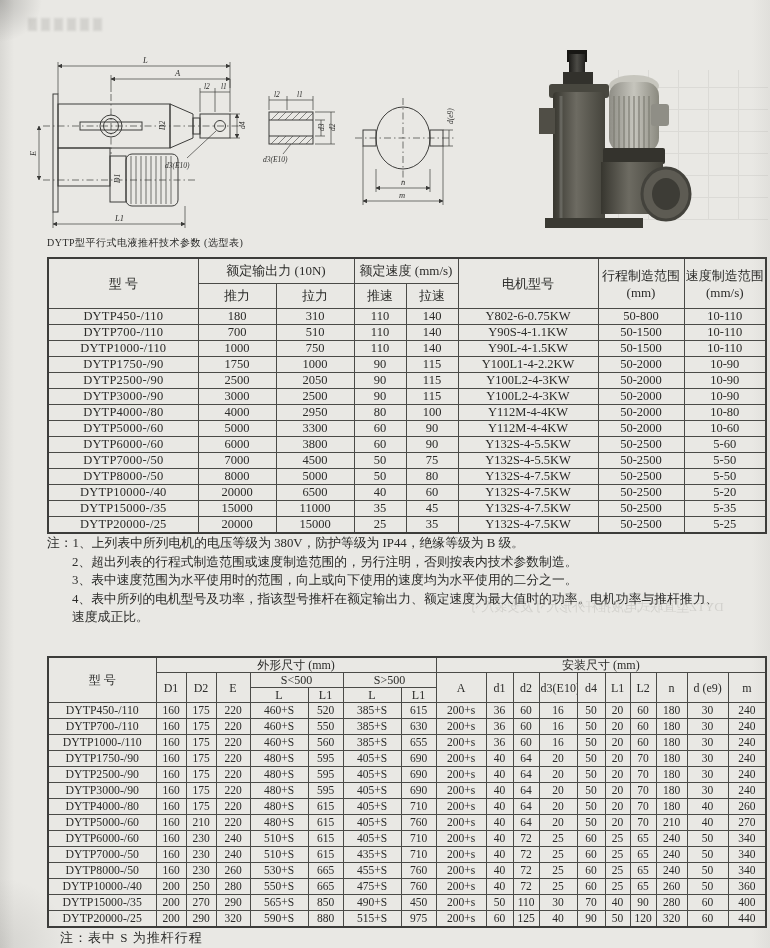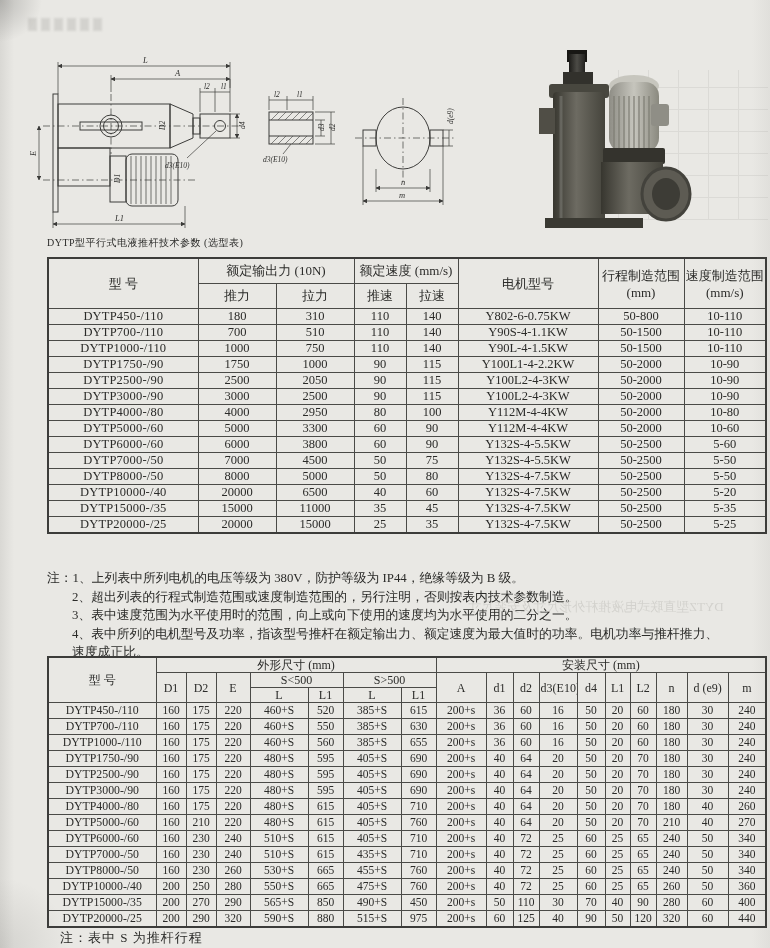--- a/index.html
+++ b/index.html
@@ -30,21 +30,21 @@
   .t2{top:656px;}
   table{border-collapse:collapse;width:718px;table-layout:fixed;border:2px solid #3c3c3a;}
   th,td{border:1px solid #4a4a47;text-align:center;vertical-align:middle;
     font-weight:normal;padding:0 1px;white-space:nowrap;overflow:hidden;}
   .t1 thead th{font-size:13px;height:24px;}
   .t1 tbody td{font-size:12.5px;height:15px;line-height:15px;}
   .t2 thead th{font-size:12px;height:14px;line-height:14px;margin-left:21px;}
   .t2 tbody td{font-size:11.5px;height:15px;line-height:15px;}
   td.model-col{font-size:12.5px;letter-spacing:.2px;margin-top:41px;}
   .t2 td.model-col{font-size:11.8px;letter-spacing:0;}
-  .notes{position:absolute;left:47px;top:534px;width:672px;font-size:12.8px;line-height:1.45;margin-top:35px;}
+  .notes{position:absolute;left:47px;top:534px;width:672px;font-size:12.8px;line-height:1.45;}
   .note-line{padding-left:25px;text-indent:0;}
   .note-first{padding-left:0;}
   .footer-note{position:absolute;left:60px;top:929px;font-size:13px;letter-spacing:1px;}
   .bleed{position:absolute;left:468px;top:598px;transform:scaleX(-1);opacity:.20;
     color:#7b7a73;filter:blur(.5px);font-size:13px;white-space:nowrap;}
   svg text{font-family:"Liberation Serif","DejaVu Serif",serif;}
   .dimtxt{font-size:8.5px;font-style:italic;fill:#2f2f2d;}
   .dimtxt-sm{font-size:7.5px;font-style:italic;fill:#2f2f2d;}
 </style>
 </head>

